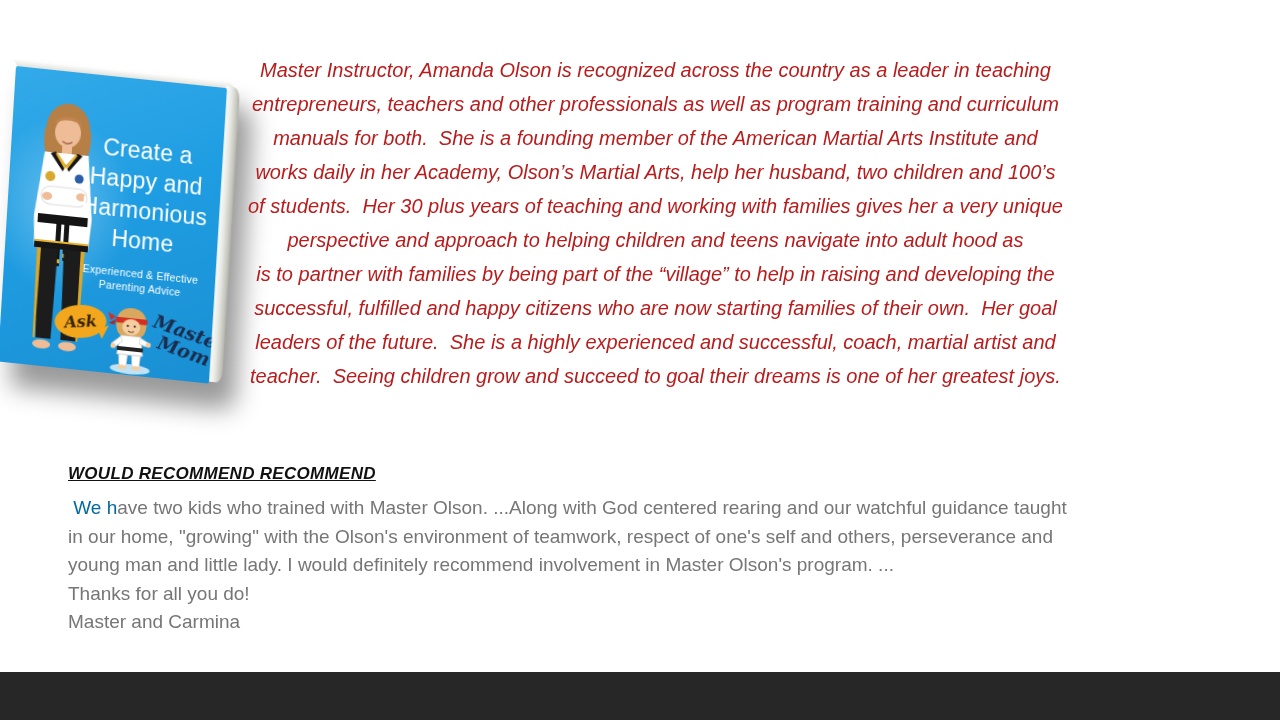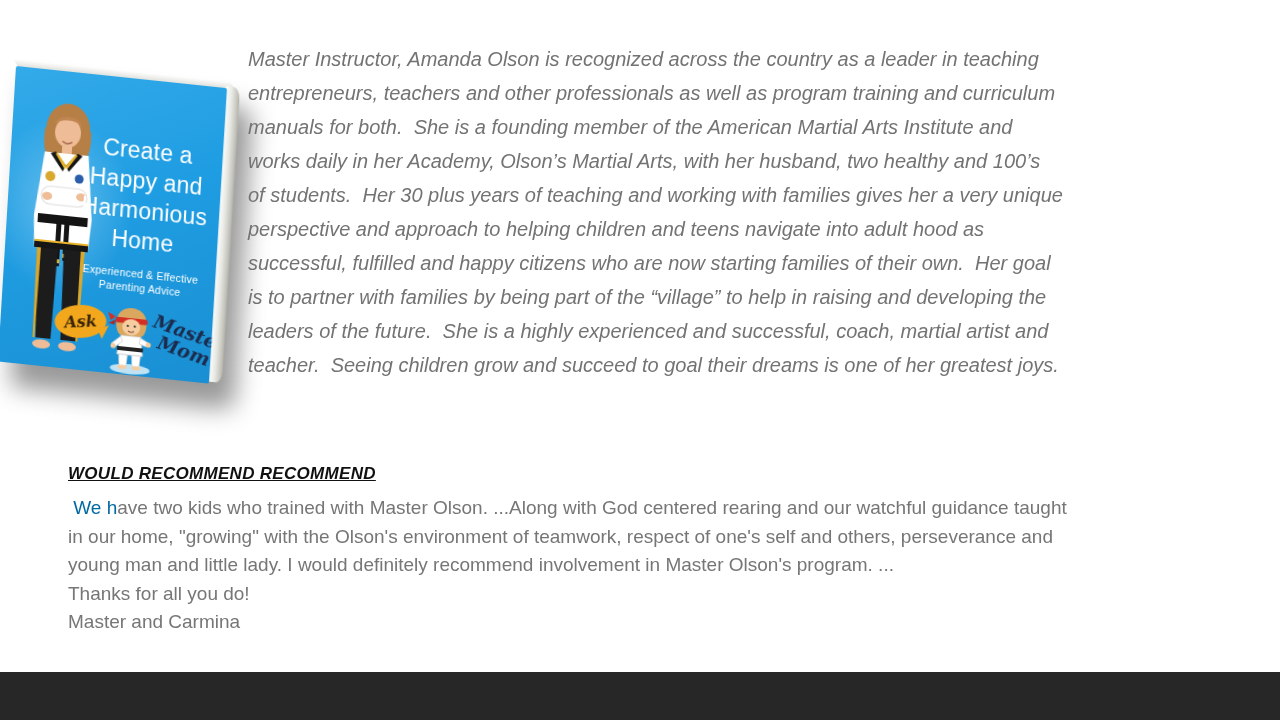--- a/index.html
+++ b/index.html
@@ -35,22 +35,22 @@
   .ask-bubble::after{content:"";position:absolute;right:-4px;bottom:0px;width:0;height:0;
         border-left:12px solid #f2a71c;border-bottom:10px solid transparent;
         transform:rotate(-18deg);}
   .kid{position:absolute;left:106px;top:226px;width:50px;height:70px;}
   .master-mom{position:absolute;left:150px;top:238px;width:74px;transform:rotate(14deg);
         color:#1b2c4d;font-family:"DejaVu Serif",serif;font-style:italic;font-weight:bold;
         font-size:19px;line-height:19px;text-align:center;}
   .woman{position:absolute;left:6px;top:28px;width:100px;height:262px;}
 
   
-  .bio{position:absolute;left:248px;top:42px;color:#737373;font-style:italic;
-       font-size:20px;}
+  .bio{position:absolute;left:248px;top:53px;color:#b91c1c;font-style:italic;
+       font-size:20px;text-align:center;}
   .bio-line{white-space:pre;height:34px;line-height:34px;}
 
   
   .testimonial{position:absolute;left:68px;top:464px;}
   .t-heading{font-size:17px;font-weight:bold;font-style:italic;color:#111111;
        text-decoration:underline;letter-spacing:0.3px;margin-bottom:10px;}
   .t-line{white-space:pre;font-size:19px;line-height:28.5px;color:#767676;}
   .t-lead{color:#0369a1;}
 
   
@@ -139,25 +139,25 @@
         <div>Mom</div>
       </div>
 
     </div>
   </div>
 
   <div class="bio">
     <div class="bio-line">Master Instructor, Amanda Olson is recognized across the country as a leader in teaching</div>
     <div class="bio-line">entrepreneurs, teachers and other professionals as well as program training and curriculum</div>
     <div class="bio-line">manuals for both.  She is a founding member of the American Martial Arts Institute and</div>
-    <div class="bio-line">works daily in her Academy, Olson’s Martial Arts, with her husband, two healthy and 100’s</div>
+    <div class="bio-line">works daily in her Academy, Olson’s Martial Arts, help her husband, two children and 100’s</div>
     <div class="bio-line">of students.  Her 30 plus years of teaching and working with families gives her a very unique</div>
     <div class="bio-line">perspective and approach to helping children and teens navigate into adult hood as</div>
+    <div class="bio-line">is to partner with families by being part of the “village” to help in raising and developing the</div>
     <div class="bio-line">successful, fulfilled and happy citizens who are now starting families of their own.  Her goal</div>
-    <div class="bio-line">is to partner with families by being part of the “village” to help in raising and developing the</div>
     <div class="bio-line">leaders of the future.  She is a highly experienced and successful, coach, martial artist and</div>
     <div class="bio-line">teacher.  Seeing children grow and succeed to goal their dreams is one of her greatest joys.</div>
   </div>
 
   <div class="testimonial">
     <div class="t-heading">WOULD RECOMMEND RECOMMEND</div>
     <div class="t-line"><span class="t-lead"> We h</span><span>ave two kids who trained with Master Olson. ...Along with God centered rearing and our watchful guidance taught</span></div>
     <div class="t-line">in our home, "growing" with the Olson's environment of teamwork, respect of one's self and others, perseverance and</div>
     <div class="t-line">young man and little lady. I would definitely recommend involvement in Master Olson's program. ...</div>
     <div class="t-line">Thanks for all you do!</div>

